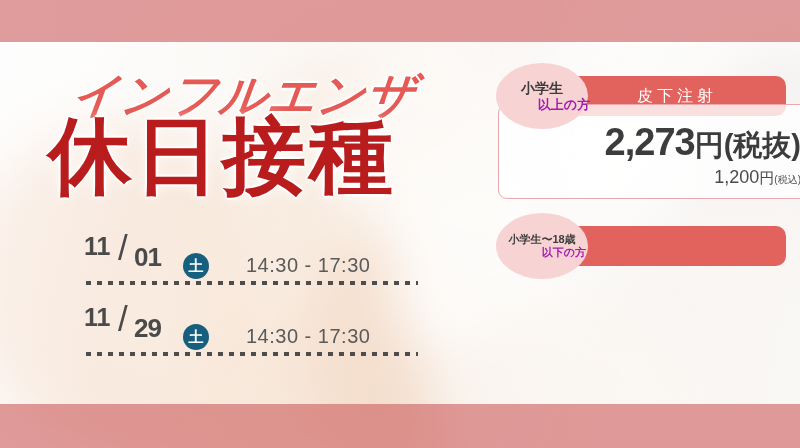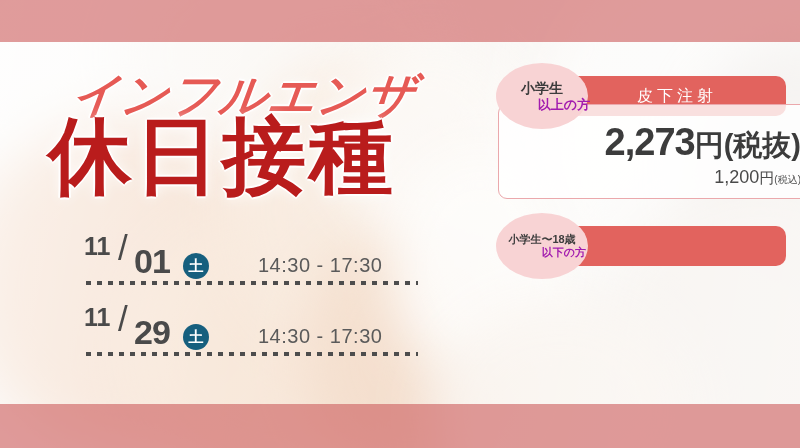--- a/index.html
+++ b/index.html
@@ -113,21 +113,20 @@
     position: absolute;
     left: 84px; top: 186px;
     width: 335px;
   }
 
   .sched-row {
     position: relative;
     height: 53px;
     display: flex;
     align-items: flex-end;
-    gap: 12px;
   }
 
   .date-frac {
     position: relative;
     width: 112px;
     height: 50px;
     flex: 0 0 auto;
   }
   .date-month {
     position: absolute;
@@ -139,21 +138,21 @@
   .date-slash {
     position: absolute;
     left: 34px; top: -3px;
     font-size: 35px;
     font-weight: 300;
     color: #4a4a4a;
   }
   .date-day {
     position: absolute;
     left: 50px; top: 11px;
-    font-size: 34px;
+    font-size: 26px;
     font-weight: bold;
     color: #4a4a4a;
     letter-spacing: -1px;
   }
   .dow-badge {
     position: absolute;
     left: 99px; top: 22px;
     width: 26px; height: 26px;
     border-radius: 50%;
     background: #165f7e;

